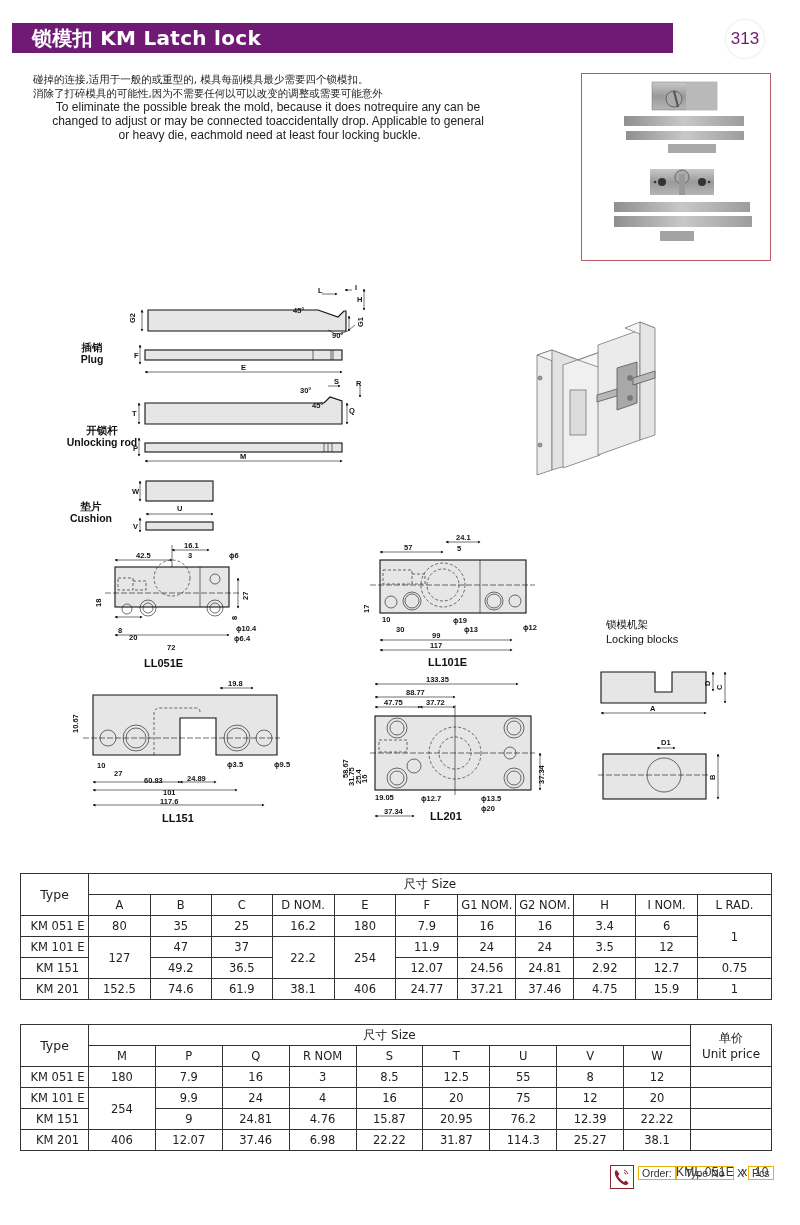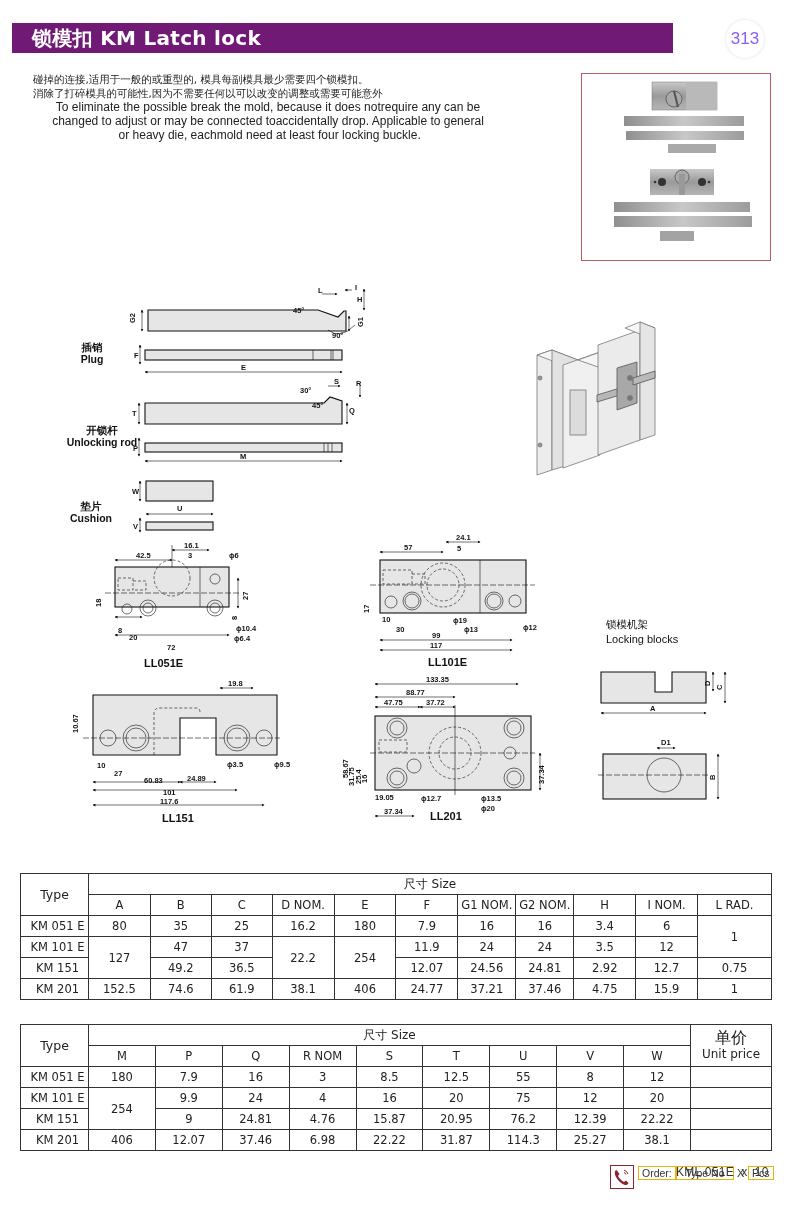--- a/index.html
+++ b/index.html
@@ -9,21 +9,21 @@
   .header-bar {
     position: absolute; left: 12px; top: 23px; width: 661px; height: 30px;
     background: #701a75; color: #fff;
   }
   .header-title {
     position: absolute; left: 20px; top: 2px; font-size: 20px; font-weight: bold;
     letter-spacing: 0.3px; font-family: "DejaVu Sans", sans-serif;
   }
   .page-badge {
     position: absolute; left: 726px; top: 20px; width: 38px; height: 38px; border-radius: 50%;
-    background: #fff; color: #8b5cf6; font-size: 17px; text-align: center; line-height: 38px;
+    background: #fff; color: #701a75; font-size: 17px; text-align: center; line-height: 38px;
     box-shadow: 0 0 3px rgba(0,0,0,0.15);
   }
 
   .intro { position: absolute; left: 33px; top: 72px; width: 470px; font-size: 11.5px; line-height: 14px; color: #222; }
   .intro .cn { font-family: "DejaVu Sans", sans-serif; font-size: 10.5px; }
   .intro .en { font-size: 12px; text-align: center; }
 
   .photo-frame {
     position: absolute; left: 581px; top: 73px; width: 190px; height: 188px;
     border: 1px solid #b85c63; background: #fff;
@@ -478,21 +478,21 @@
       <col style="width:67px">
       <col style="width:67px">
       <col style="width:67px">
     <col style="width:81px">
   </colgroup>
   <tbody>
       <tr>
     <td rowspan="2" class="type-head">Type</td>
     <td colspan="9" class="size-head">尺寸 Size</td>
     <td rowspan="2" style="line-height:16px;">
-      <div style="font-size:16px;">单价</div>
+      <div style="font-size:12px;">单价</div>
       <div style="font-size:12px;">Unit price</div>
     </td>
   </tr>
   <tr>
     <td>M</td>
     <td>P</td>
     <td>Q</td>
     <td>R NOM</td>
     <td>S</td>
     <td>T</td>

